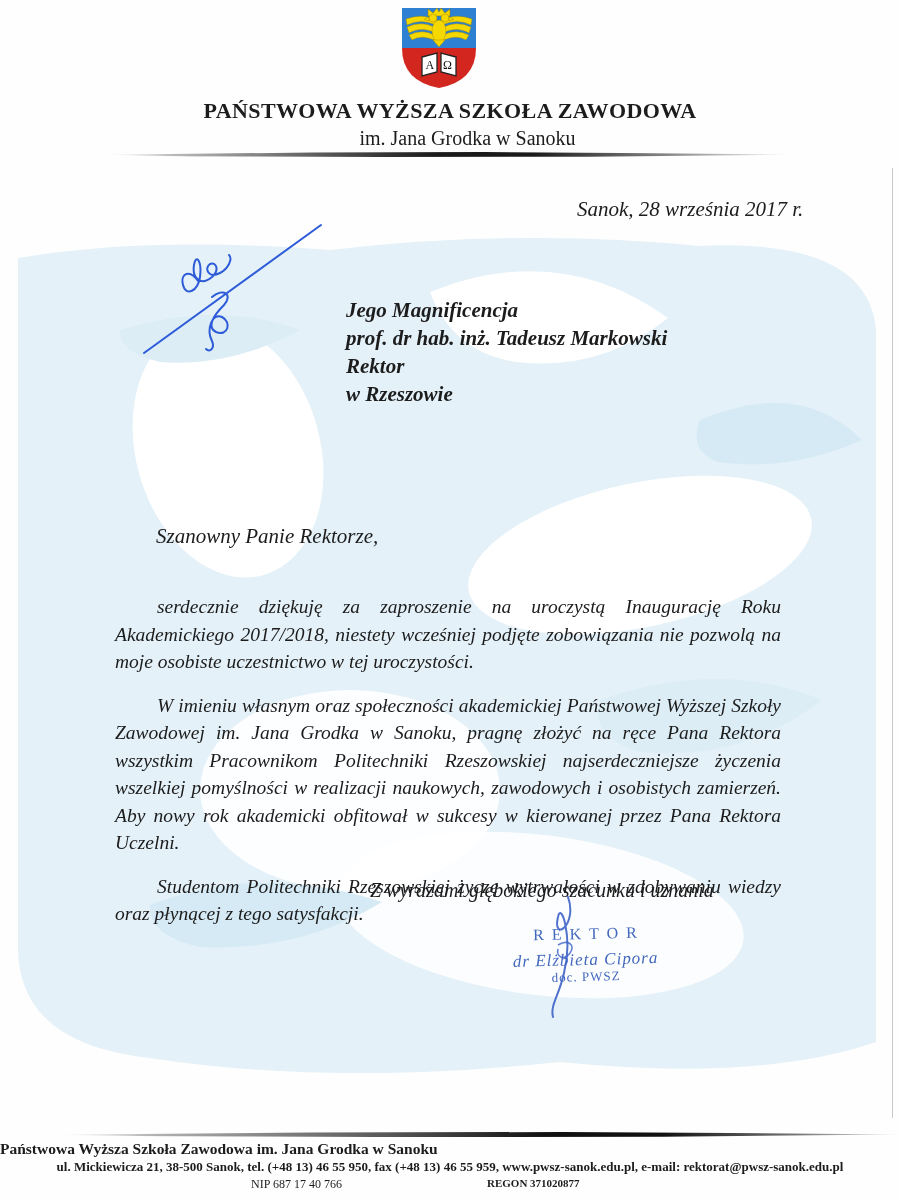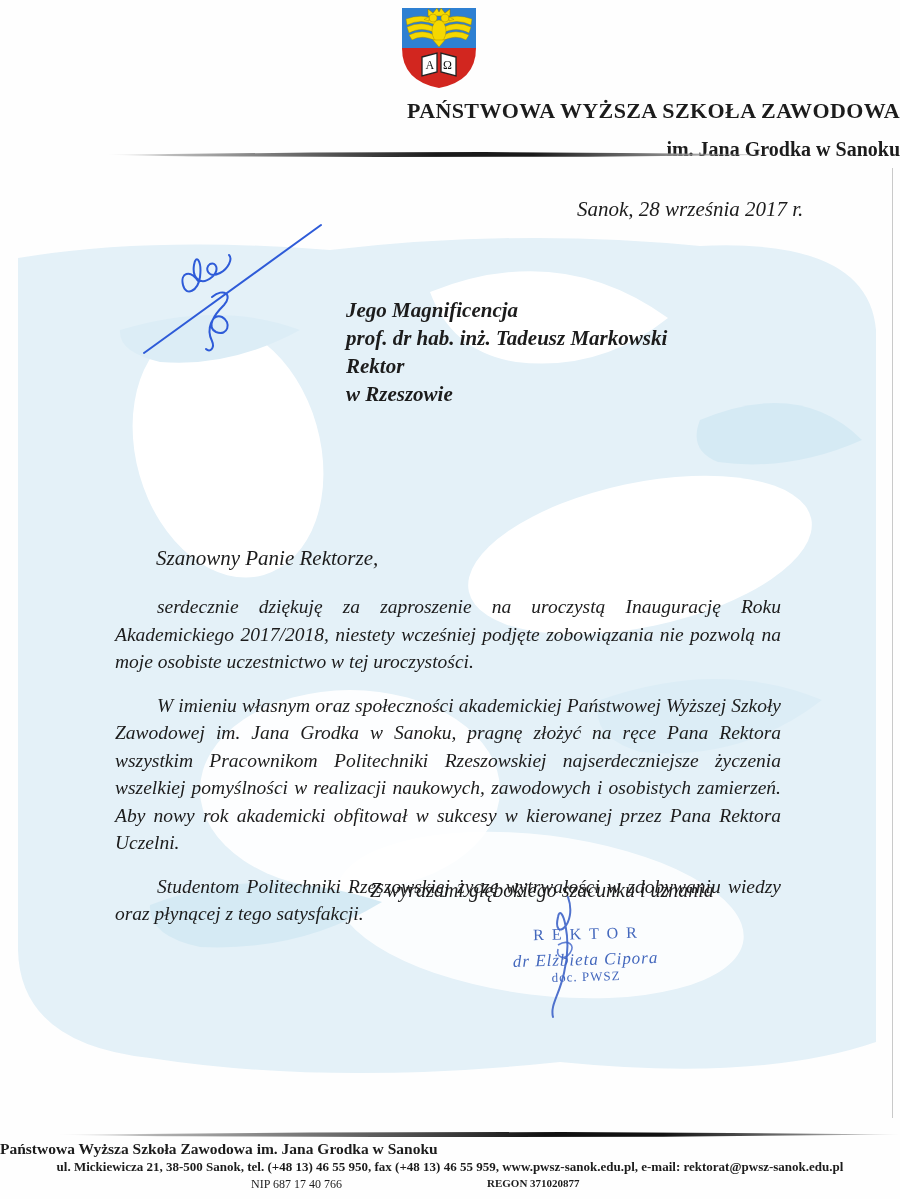--- a/index.html
+++ b/index.html
@@ -9,40 +9,40 @@
     background:#fefefe;
     overflow:hidden;
     font-family:"Liberation Serif", serif;
     color:#1c1c1c;
   }
   .abs{position:absolute;}
   svg{display:block;}
 
   
   .crest{left:399px;top:6px;width:80px;height:84px;}
-  .org-name{left:0;top:99px;width:900px;text-align:right;line-height:1.1;}
+  .org-name{left:0;top:99px;width:900px;text-align:center;line-height:1.1;}
   .org-line1{font-size:22px;font-weight:bold;letter-spacing:.4px;}
-  .org-line2{font-size:20px;font-weight:bold;margin-top:15px;padding-left:35px;}
+  .org-line2{font-size:20px;font-weight:normal;margin-top:4px;padding-left:35px;}
   .divider{height:5px;border-radius:50%/100%;}
   .divider-top{
     left:105px;top:152px;width:690px;
     background:linear-gradient(to right,rgba(150,150,150,0),#b9b9b9 10%,#4a4a4a 35%,#1a1a1a 48%,#1a1a1a 62%,#8a8a8a 82%,rgba(160,160,160,0));
     clip-path:polygon(0 55%,30% 10%,55% 0,75% 18%,100% 52%,70% 95%,40% 100%,12% 88%);
   }
   .divider-bottom{
     left:55px;top:1132px;width:845px;
     background:linear-gradient(to right,rgba(150,150,150,0),#b0b0b0 12%,#555 40%,#111 58%,#111 72%,#777 88%,rgba(150,150,150,.2));
     clip-path:polygon(0 55%,30% 12%,60% 0,80% 20%,100% 50%,72% 95%,38% 100%,12% 85%);
   }
 
   
   .date{left:577px;top:197px;font-size:21px;font-style:italic;text-align:center;}
   .handwriting{left:136px;top:215px;width:200px;height:150px;}
   .addressee{left:346px;top:296px;font-size:21px;font-weight:bold;font-style:italic;line-height:28px;}
-  .salutation{left:156px;top:546px;font-size:21px;font-style:italic;}
+  .salutation{left:156px;top:524px;font-size:21px;font-style:italic;}
   .letter-body{left:99px;top:577px;width:698px;font-size:19.5px;font-style:italic;line-height:27.5px;text-align:justify;}
   .letter-body p{margin:16px;text-indent:42px;}
   .closing{left:370px;top:879px;font-size:20px;font-style:italic;}
 
   
   .stamp{left:498px;top:925px;width:175px;text-align:center;color:#4468bd;transform:rotate(-1.5deg);}
   .stamp-title{font-size:16px;letter-spacing:8px;padding-left:8px;}
   .stamp-name{font-size:17px;font-style:italic;margin-top:7px;letter-spacing:1px;}
   .stamp-affil{font-size:13px;margin-top:-1px;letter-spacing:1px;}
   .signature-flourish{left:528px;top:893px;width:90px;height:130px;}

